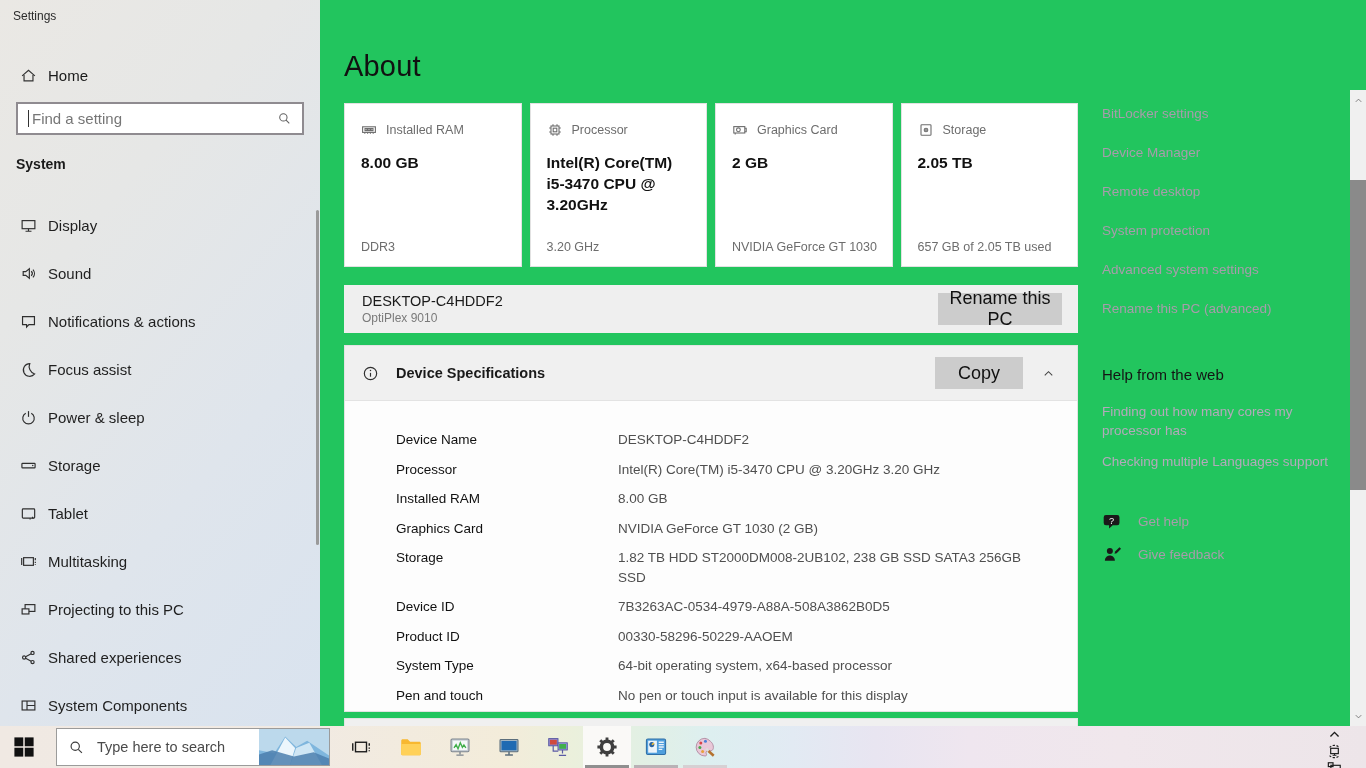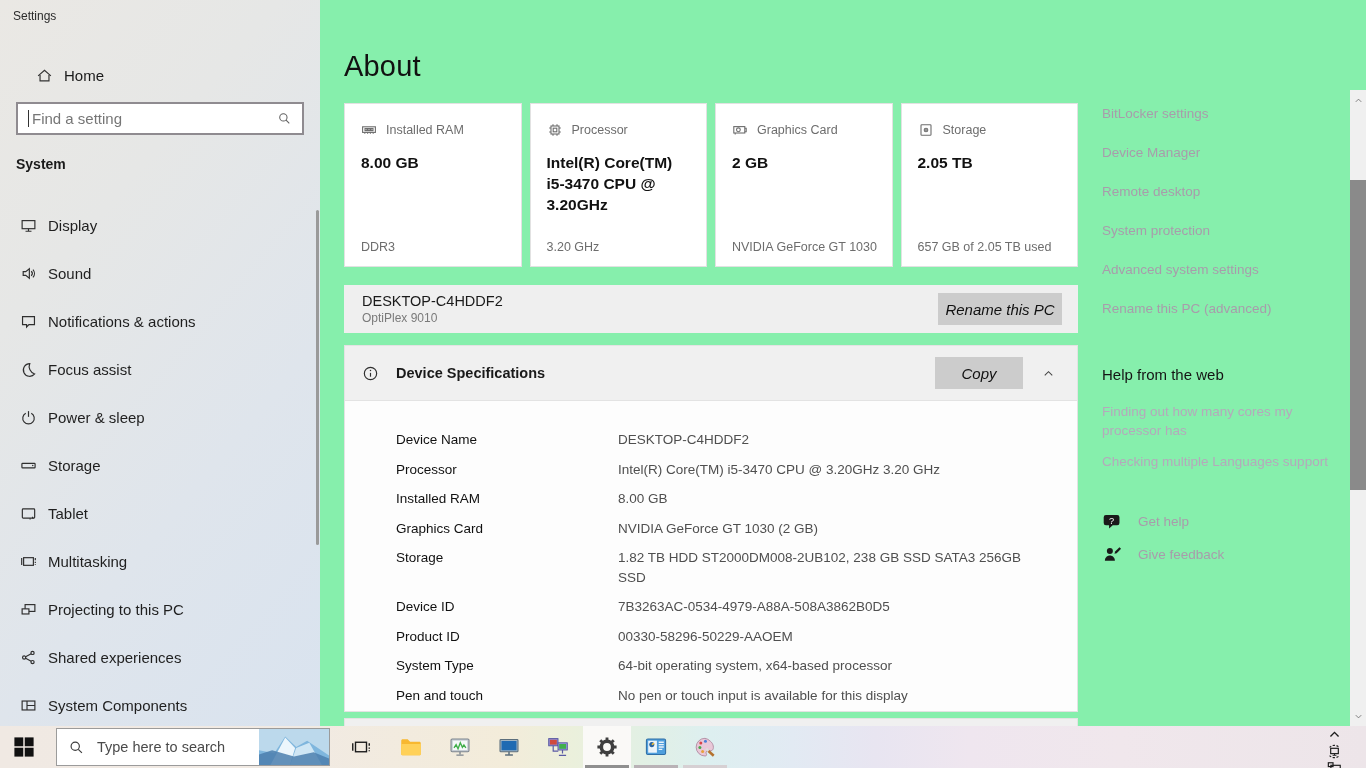--- a/index.html
+++ b/index.html
@@ -4,55 +4,55 @@
 <style>
   * { margin:0; padding:0; box-sizing:border-box; }
   html,body { width:1366px; height:768px; overflow:hidden; }
   body { font-family:"Liberation Sans","DejaVu Sans",sans-serif; color:#1a1a1a; background:#fff; cursor:default; }
   .screen { position:relative; width:1366px; height:768px; overflow:hidden; background:#fff; }
 
   
   .sidebar { position:absolute; left:0; top:0; width:320px; height:726px;
     background:linear-gradient(130deg,#eae8e4 0%,#e6e7e6 30%,#dfe5ec 65%,#d9e3ef 100%); }
   .win-title { position:absolute; left:13px; top:9px; font-size:12px; color:#2b2b2b; }
-  .home-row { position:absolute; left:0; top:58px; width:300px; height:34px; display:flex; align-items:center; padding-left:36px; gap:11px; }
+  .home-row { position:absolute; left:0; top:58px; width:300px; height:34px; display:flex; align-items:center; padding-left:20px; gap:11px; }
   .home-row .ic { width:17px; height:17px; color:#333; }
   .home-row span.lbl { font-size:15px; }
   .find-box { position:absolute; left:16px; top:102px; width:288px; height:33px; background:#fff;
     border:2px solid #8f8b90; display:flex; align-items:center; padding:0 10px; }
   .find-box .ph { flex:1; font-size:15px; color:#767676; border-left:1px solid #333; padding-left:3px; }
   .find-box .ic { width:15px; height:15px; color:#5f5f5f; }
   .section-lbl { position:absolute; left:16px; top:156px; font-size:14px; font-weight:bold; color:#1a1a1a; }
   .side-items { position:absolute; left:0; top:201px; width:316px; }
   .side-item { height:48px; display:flex; align-items:center; padding-left:20px; gap:11px; }
   .side-item .ic { width:17px; height:17px; color:#2f2f2f; flex:0 0 auto; }
   .side-item .lbl { font-size:15px; color:#1f1f1f; }
   .side-scroll { position:absolute; left:316px; top:210px; width:3px; height:335px; background:#9a9a9a; border-radius:2px; }
 
   
   .win-controls { position:absolute; right:0; top:0; display:flex; }
   .win-btn { width:46px; height:33px; display:flex; align-items:center; justify-content:center; color:#1a1a1a; }
   .win-btn .ic { width:13px; height:13px; }
 
   
-  .content { position:absolute; left:320px; top:0; width:1046px; height:726px; background:#86efac; }
+  .content { position:absolute; left:320px; top:0; width:1046px; height:726px; background:#22c55e; }
   .page-title { position:absolute; left:24px; top:50px; font-size:29px; font-weight:300; color:#111; letter-spacing:0.2px; }
   .cards { position:absolute; left:24px; top:103px; width:734px; height:164px; display:flex; gap:8px; }
   .card { flex:1; background:#fff; border:1px solid #e2e2e2; padding:18px 16px 14px 16px; position:relative; }
   .card-head { display:flex; align-items:center; gap:9px; }
   .card-head .ic { width:16px; height:16px; color:#6d6d6d; }
   .card-label { font-size:12.5px; color:#6d6d6d; }
   .card-value { margin-top:14px; font-size:15.5px; font-weight:bold; color:#111; line-height:21px; }
   .card-footer { position:absolute; left:16px; bottom:12px; font-size:12.5px; color:#6d6d6d; }
 
   .device-band { position:absolute; left:24px; top:285px; width:734px; height:48px; background:#efefef; display:flex; align-items:center; }
   .device-names { margin-left:18px; flex:1; }
   .device-name { font-size:14.5px; color:#1a1a1a; }
   .device-model { font-size:12px; color:#7a7a7a; margin-top:2px; }
-  .btn { background:#cccccc; border:none; font-size:15px; color:#111; font-family:inherit; display:flex; align-items:center; justify-content:center;font-style:italic; }
+  .btn { background:#cccccc; border:none; font-size:18px; color:#111; font-family:inherit; display:flex; align-items:center; justify-content:center; }
   .rename-btn { width:124px; height:32px; margin-right:16px; }
 
   .spec-card { position:absolute; left:24px; top:345px; width:734px; height:367px; border:1px solid #e3e3e3; background:#fdfdfd; }
   .spec-head { height:55px; background:#f0f0f0; border-bottom:1px solid #e3e3e3; display:flex; align-items:center; }
   .spec-head .info { width:17px; height:17px; margin-left:17px; color:#2f2f2f; }
   .spec-title { margin-left:17px; font-size:14.5px; color:#1a1a1a; flex:1;font-weight:bold; }
   .copy-btn { width:88px; height:32px; }
   .spec-chev { width:15px; height:15px; margin:0 21px 0 18px; color:#444; }
   .spec-body { padding:24px 40px 0 51px; }
   .spec-row { display:flex; padding:5px 0; }

